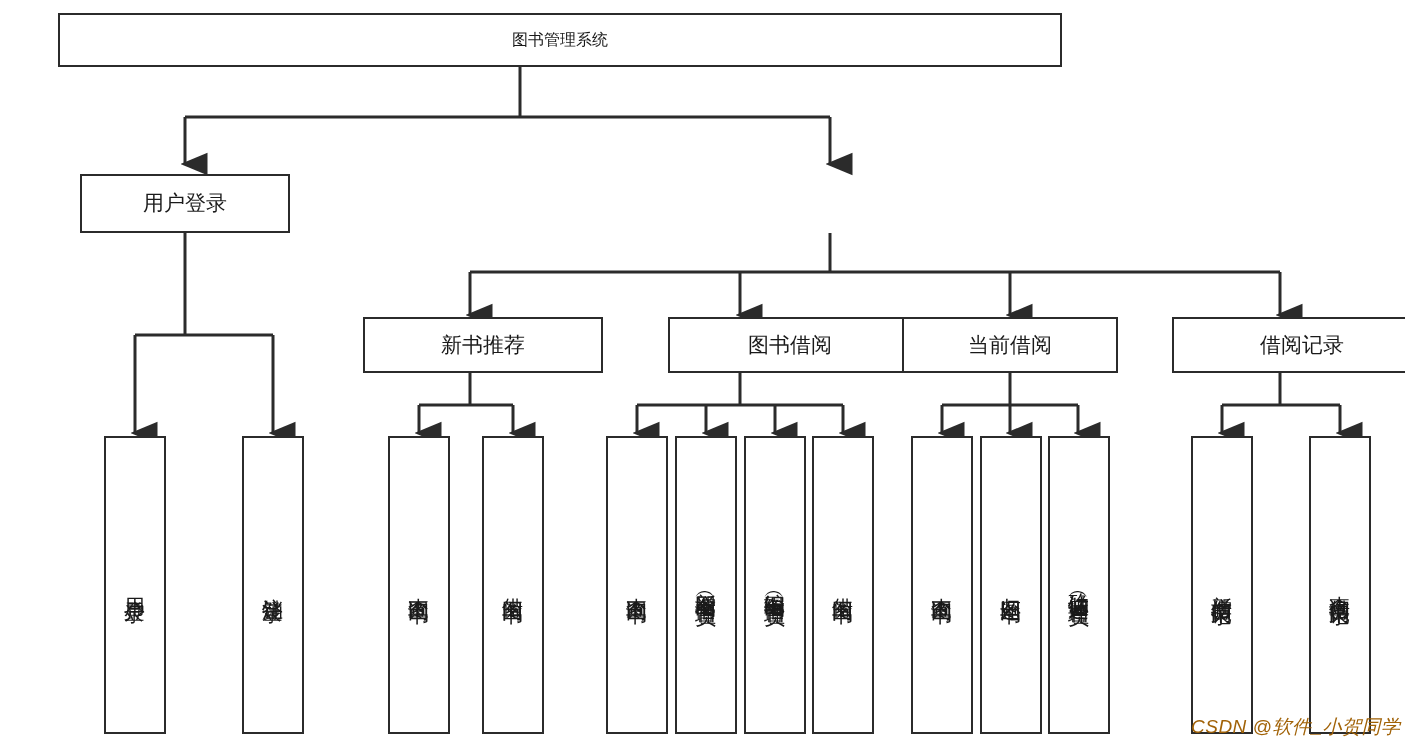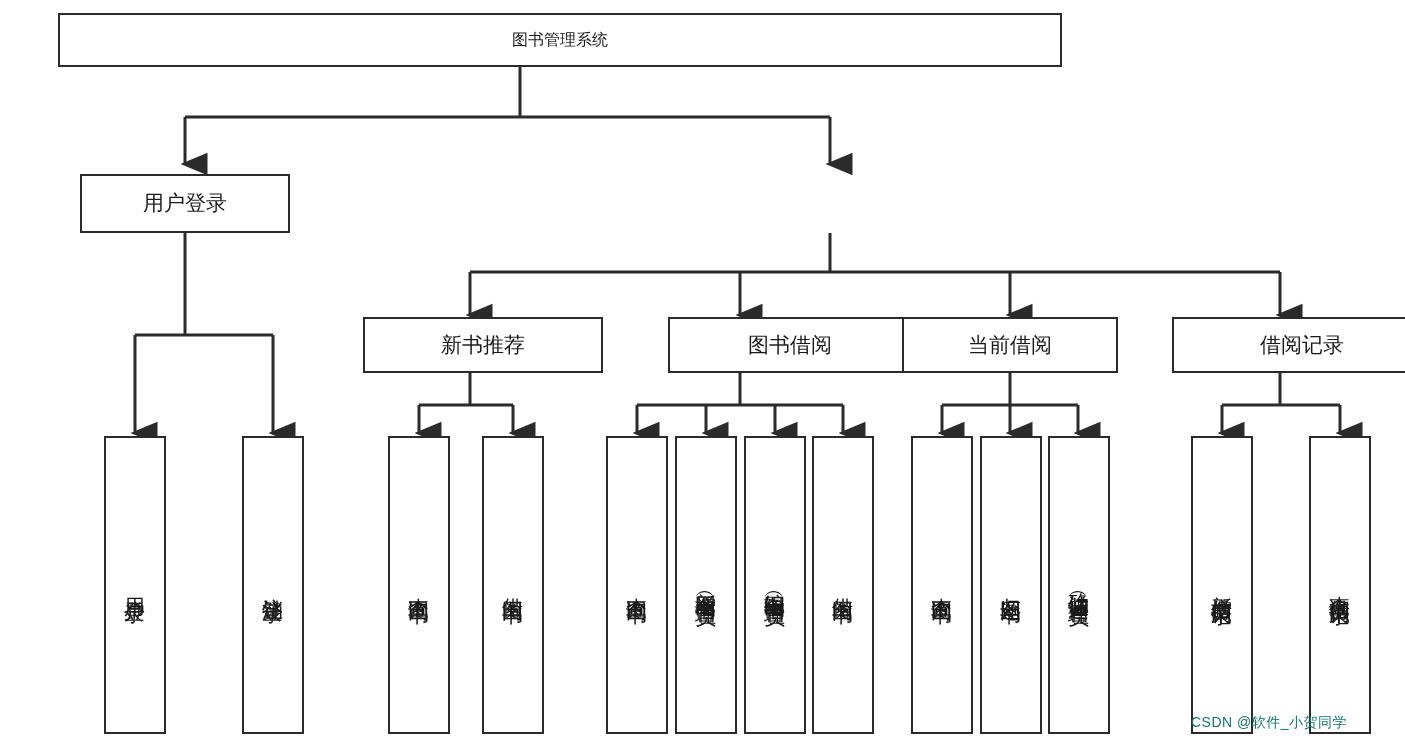--- a/index.html
+++ b/index.html
@@ -55,24 +55,25 @@
   }
   .node.vert .label {
     writing-mode: vertical-rl;
     text-orientation: upright;
     letter-spacing: 2px;
     line-height: 1;
     white-space: nowrap;
   }
   .watermark {
     position: absolute;
-    font-size: 14px;
-    color: #0f766e;
+    font-size: 19px;
+    color: #a16207;
     white-space: nowrap;
     letter-spacing: 0.5px;
+    font-style: italic;
   }
 </style>
 </head>
 <body>
 
 <div id="canvas">
 
   <svg class="wires" viewBox="0 0 1405 747" xmlns="http://www.w3.org/2000/svg">
     <defs>
       <marker id="arrow" viewBox="0 0 12 12" refX="6" refY="10" markerWidth="9" markerHeight="9" orient="auto-start-reverse">

